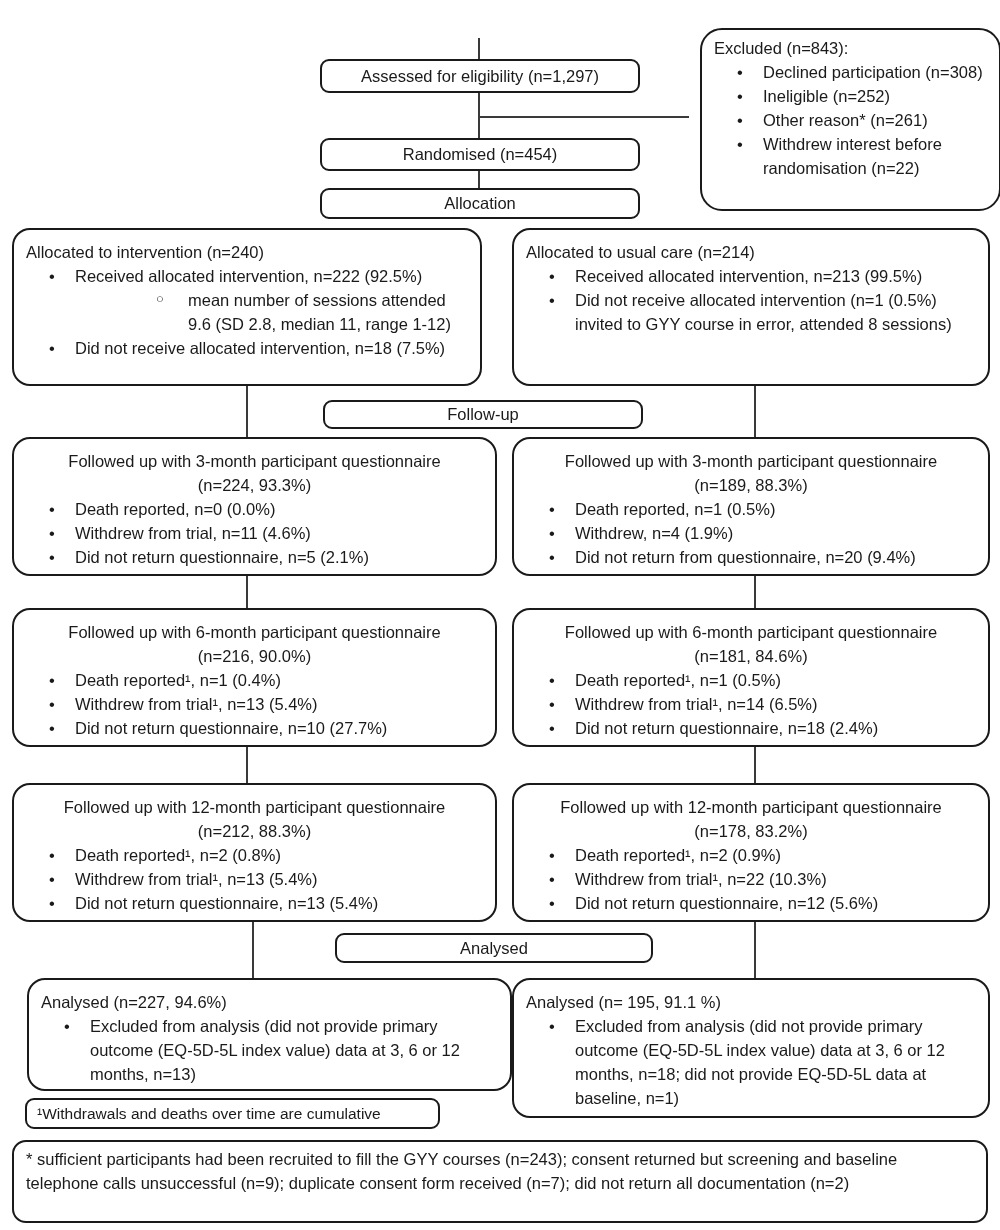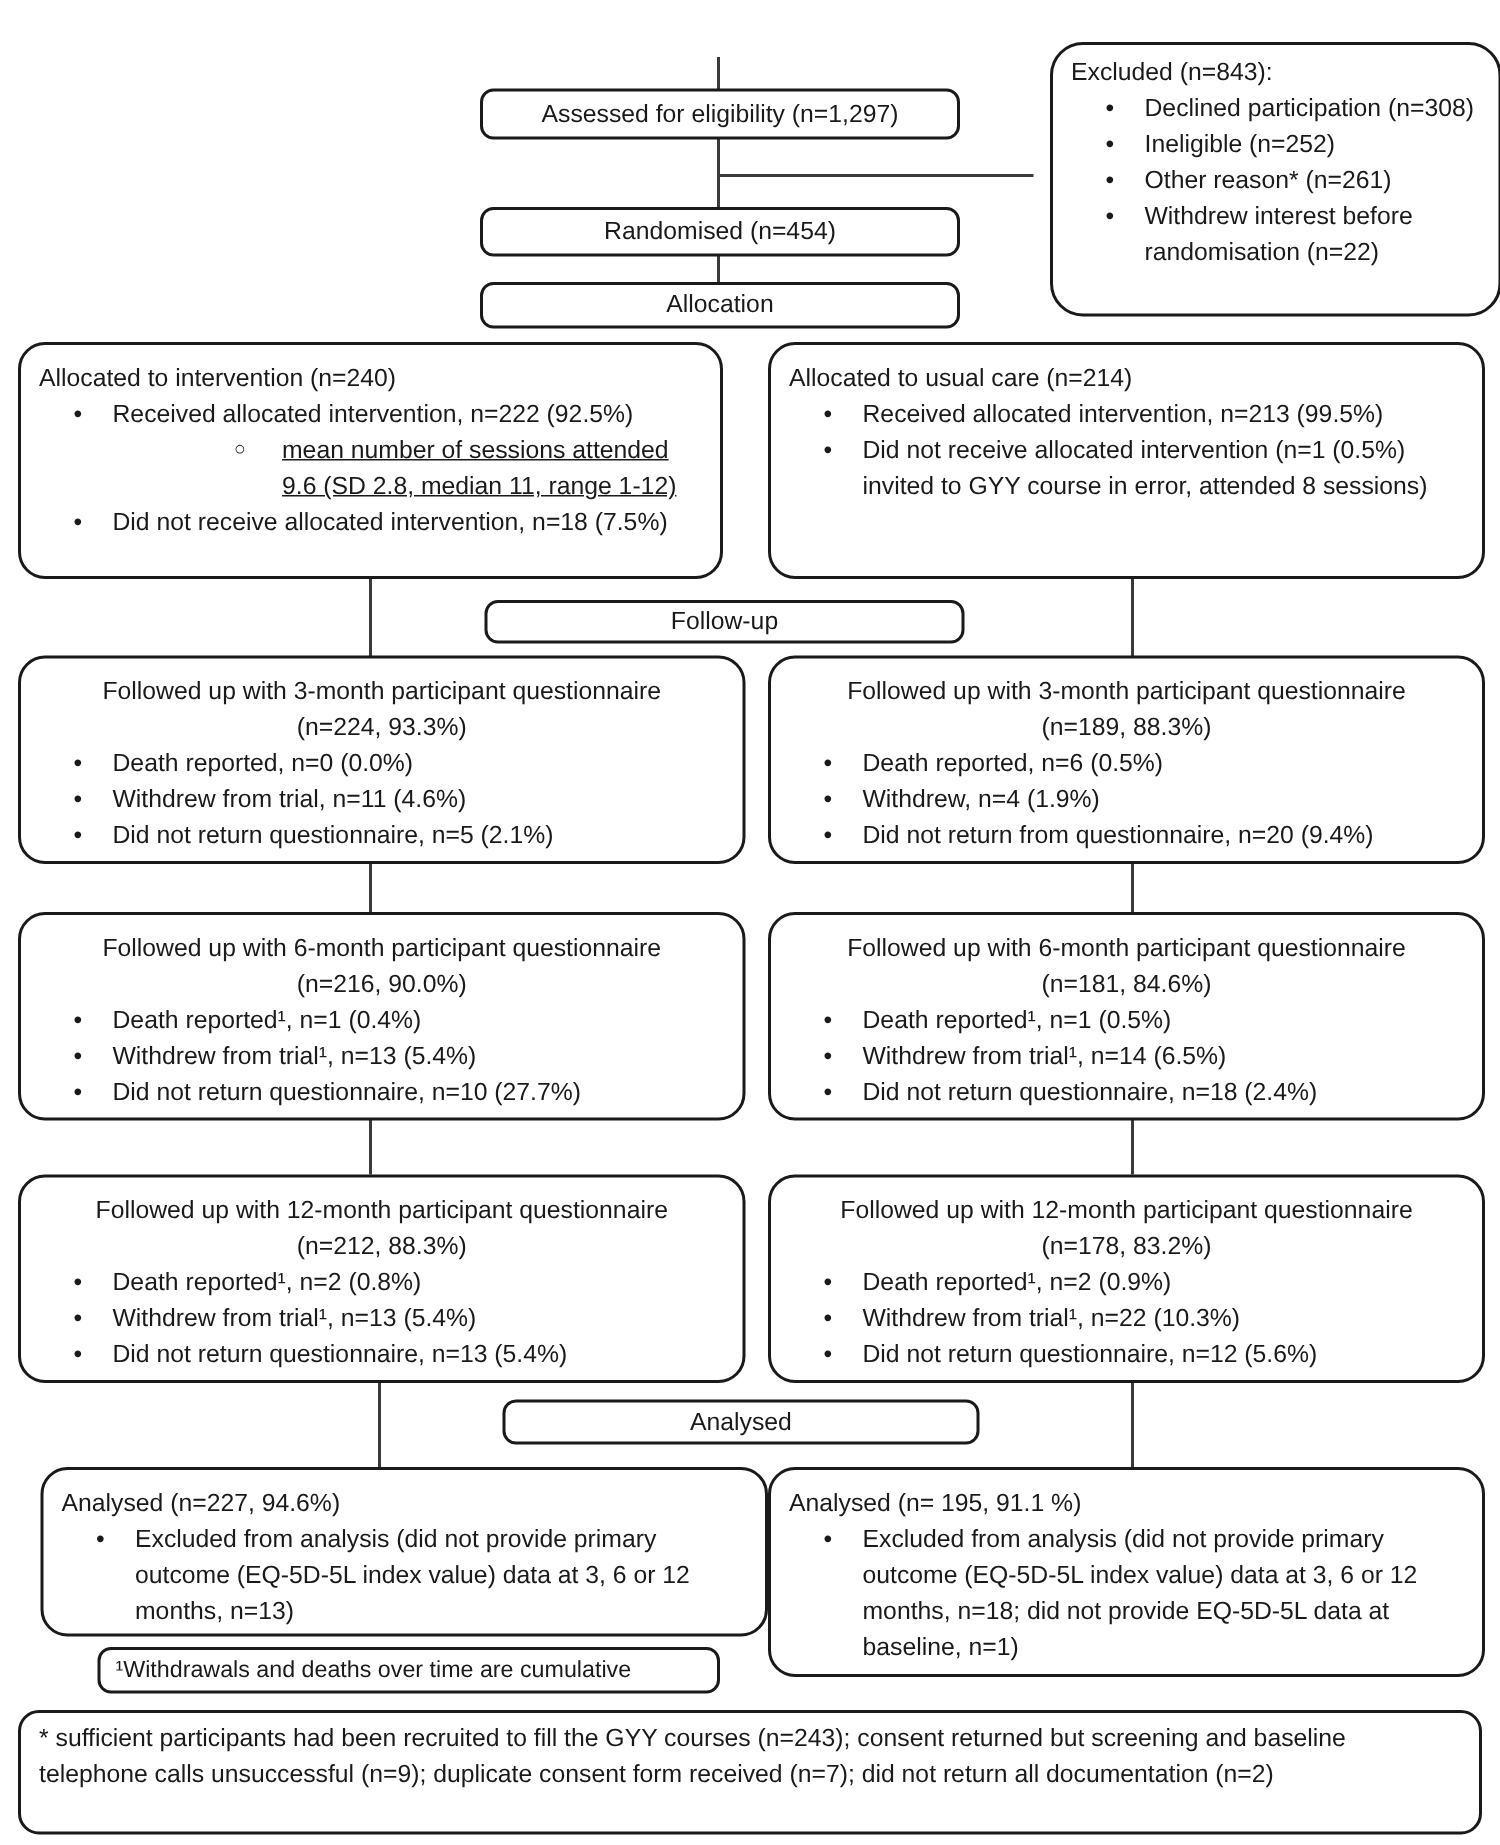--- a/index.html
+++ b/index.html
@@ -15,26 +15,26 @@
     background:#ffffff; padding:10px 12px;
   }
   .band {
     border-radius:9px; padding:0 8px;
     display:flex; align-items:center; justify-content:center;
     text-align:center;
   }
   .title-center { text-align:center; }
   .bullet { position:relative; padding-left:49px; }
   .bullet::before { content:"\2022"; position:absolute; left:23px; }
-  .subbullet { position:relative; padding-left:162px;text-decoration:underline; }
+  .subbullet { position:relative; padding-left:162px; }
   .subbullet::before { content:"\25CB"; position:absolute; left:130px; top:2px; font-size:13px; }
   .line { position:absolute; background:#3a3a3a; }
   .vline { width:2px; }
   .hline { height:2px; }
-  .footnote-small { font-size:15.5px;margin-left:40px; }
+  .footnote-small { font-size:15.5px; }
 </style>
 </head>
 <body>
 
 <div class="canvas">
 
   <div class="line vline" style="left:478px;top:38px;height:22px"></div>
   <div class="line vline" style="left:478px;top:91px;height:48px"></div>
   <div class="line hline" style="left:479px;top:116px;width:210px"></div>
   <div class="line vline" style="left:478px;top:169px;height:20px"></div>
@@ -89,21 +89,21 @@
     <div class="title-center">Followed up with 3-month participant questionnaire</div>
     <div class="title-center">(n=224, 93.3%)</div>
     <div class="bullet">Death reported, n=0 (0.0%)</div>
     <div class="bullet">Withdrew from trial, n=11 (4.6%)</div>
     <div class="bullet">Did not return questionnaire, n=5 (2.1%)</div>
   </div>
 
   <div class="box" style="left:512px;top:437px;width:478px;height:139px">
     <div class="title-center">Followed up with 3-month participant questionnaire</div>
     <div class="title-center">(n=189, 88.3%)</div>
-    <div class="bullet">Death reported, n=6 (0.5%)</div>
+    <div class="bullet">Death reported, n=1 (0.5%)</div>
     <div class="bullet">Withdrew, n=4 (1.9%)</div>
     <div class="bullet">Did not return from questionnaire, n=20 (9.4%)</div>
   </div>
 
   <div class="box" style="left:12px;top:608px;width:485px;height:139px">
     <div class="title-center">Followed up with 6-month participant questionnaire</div>
     <div class="title-center">(n=216, 90.0%)</div>
     <div class="bullet">Death reported¹, n=1 (0.4%)</div>
     <div class="bullet">Withdrew from trial¹, n=13 (5.4%)</div>
     <div class="bullet">Did not return questionnaire, n=10 (27.7%)</div>

